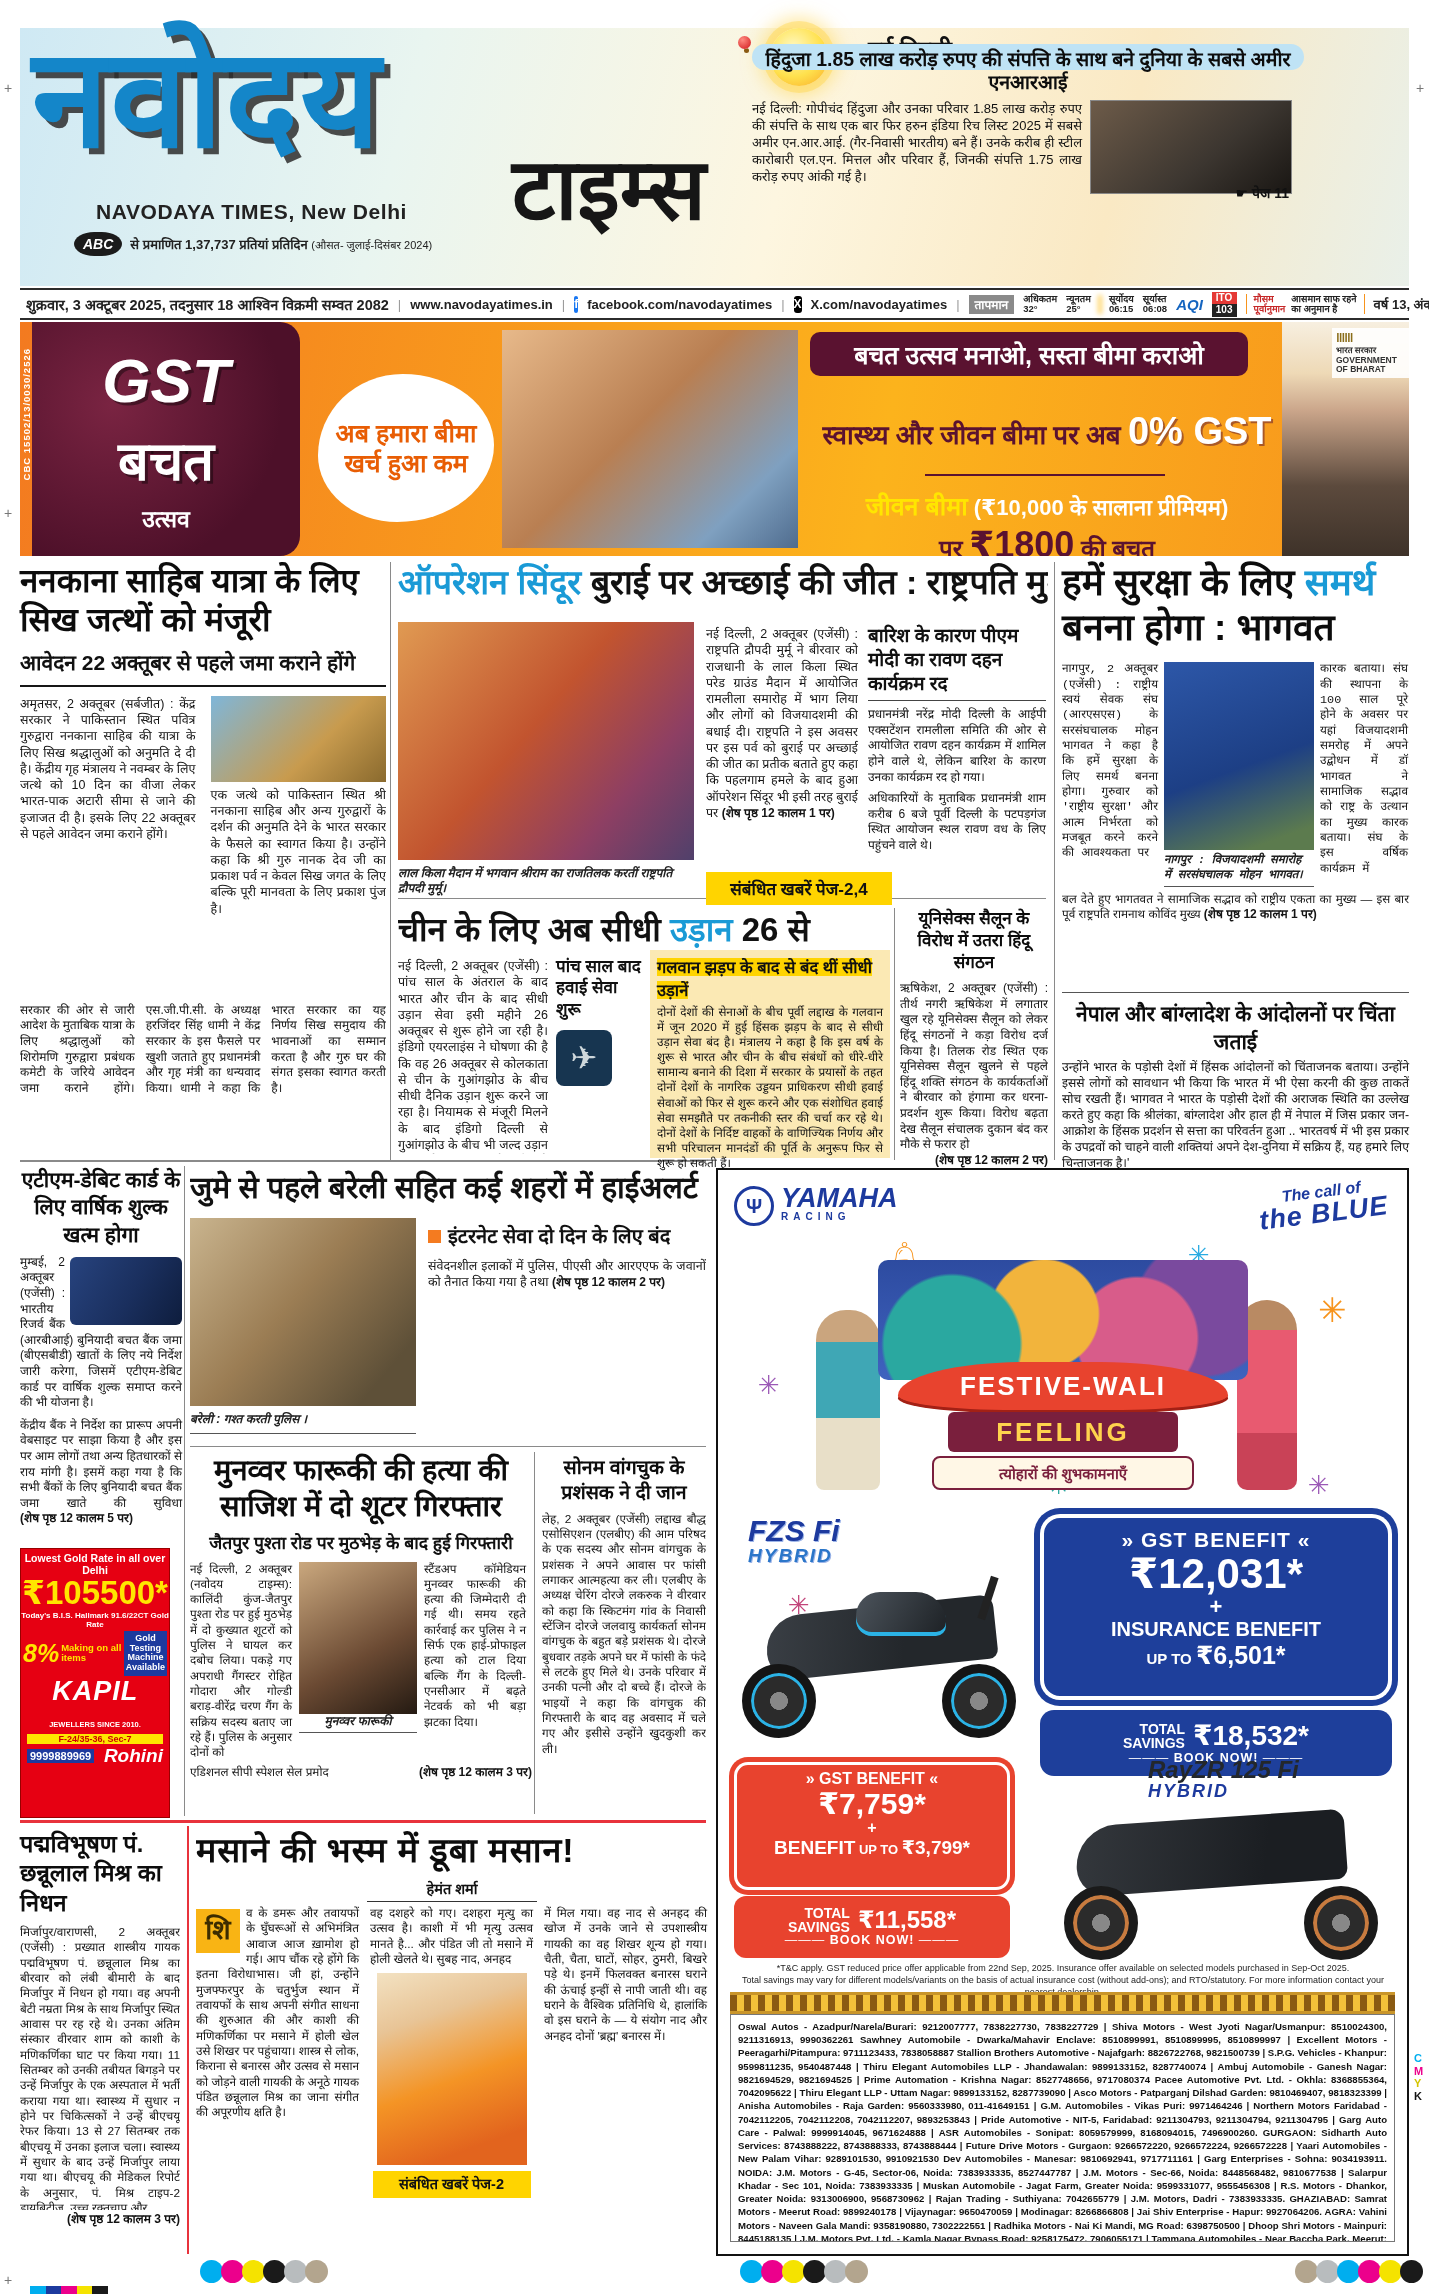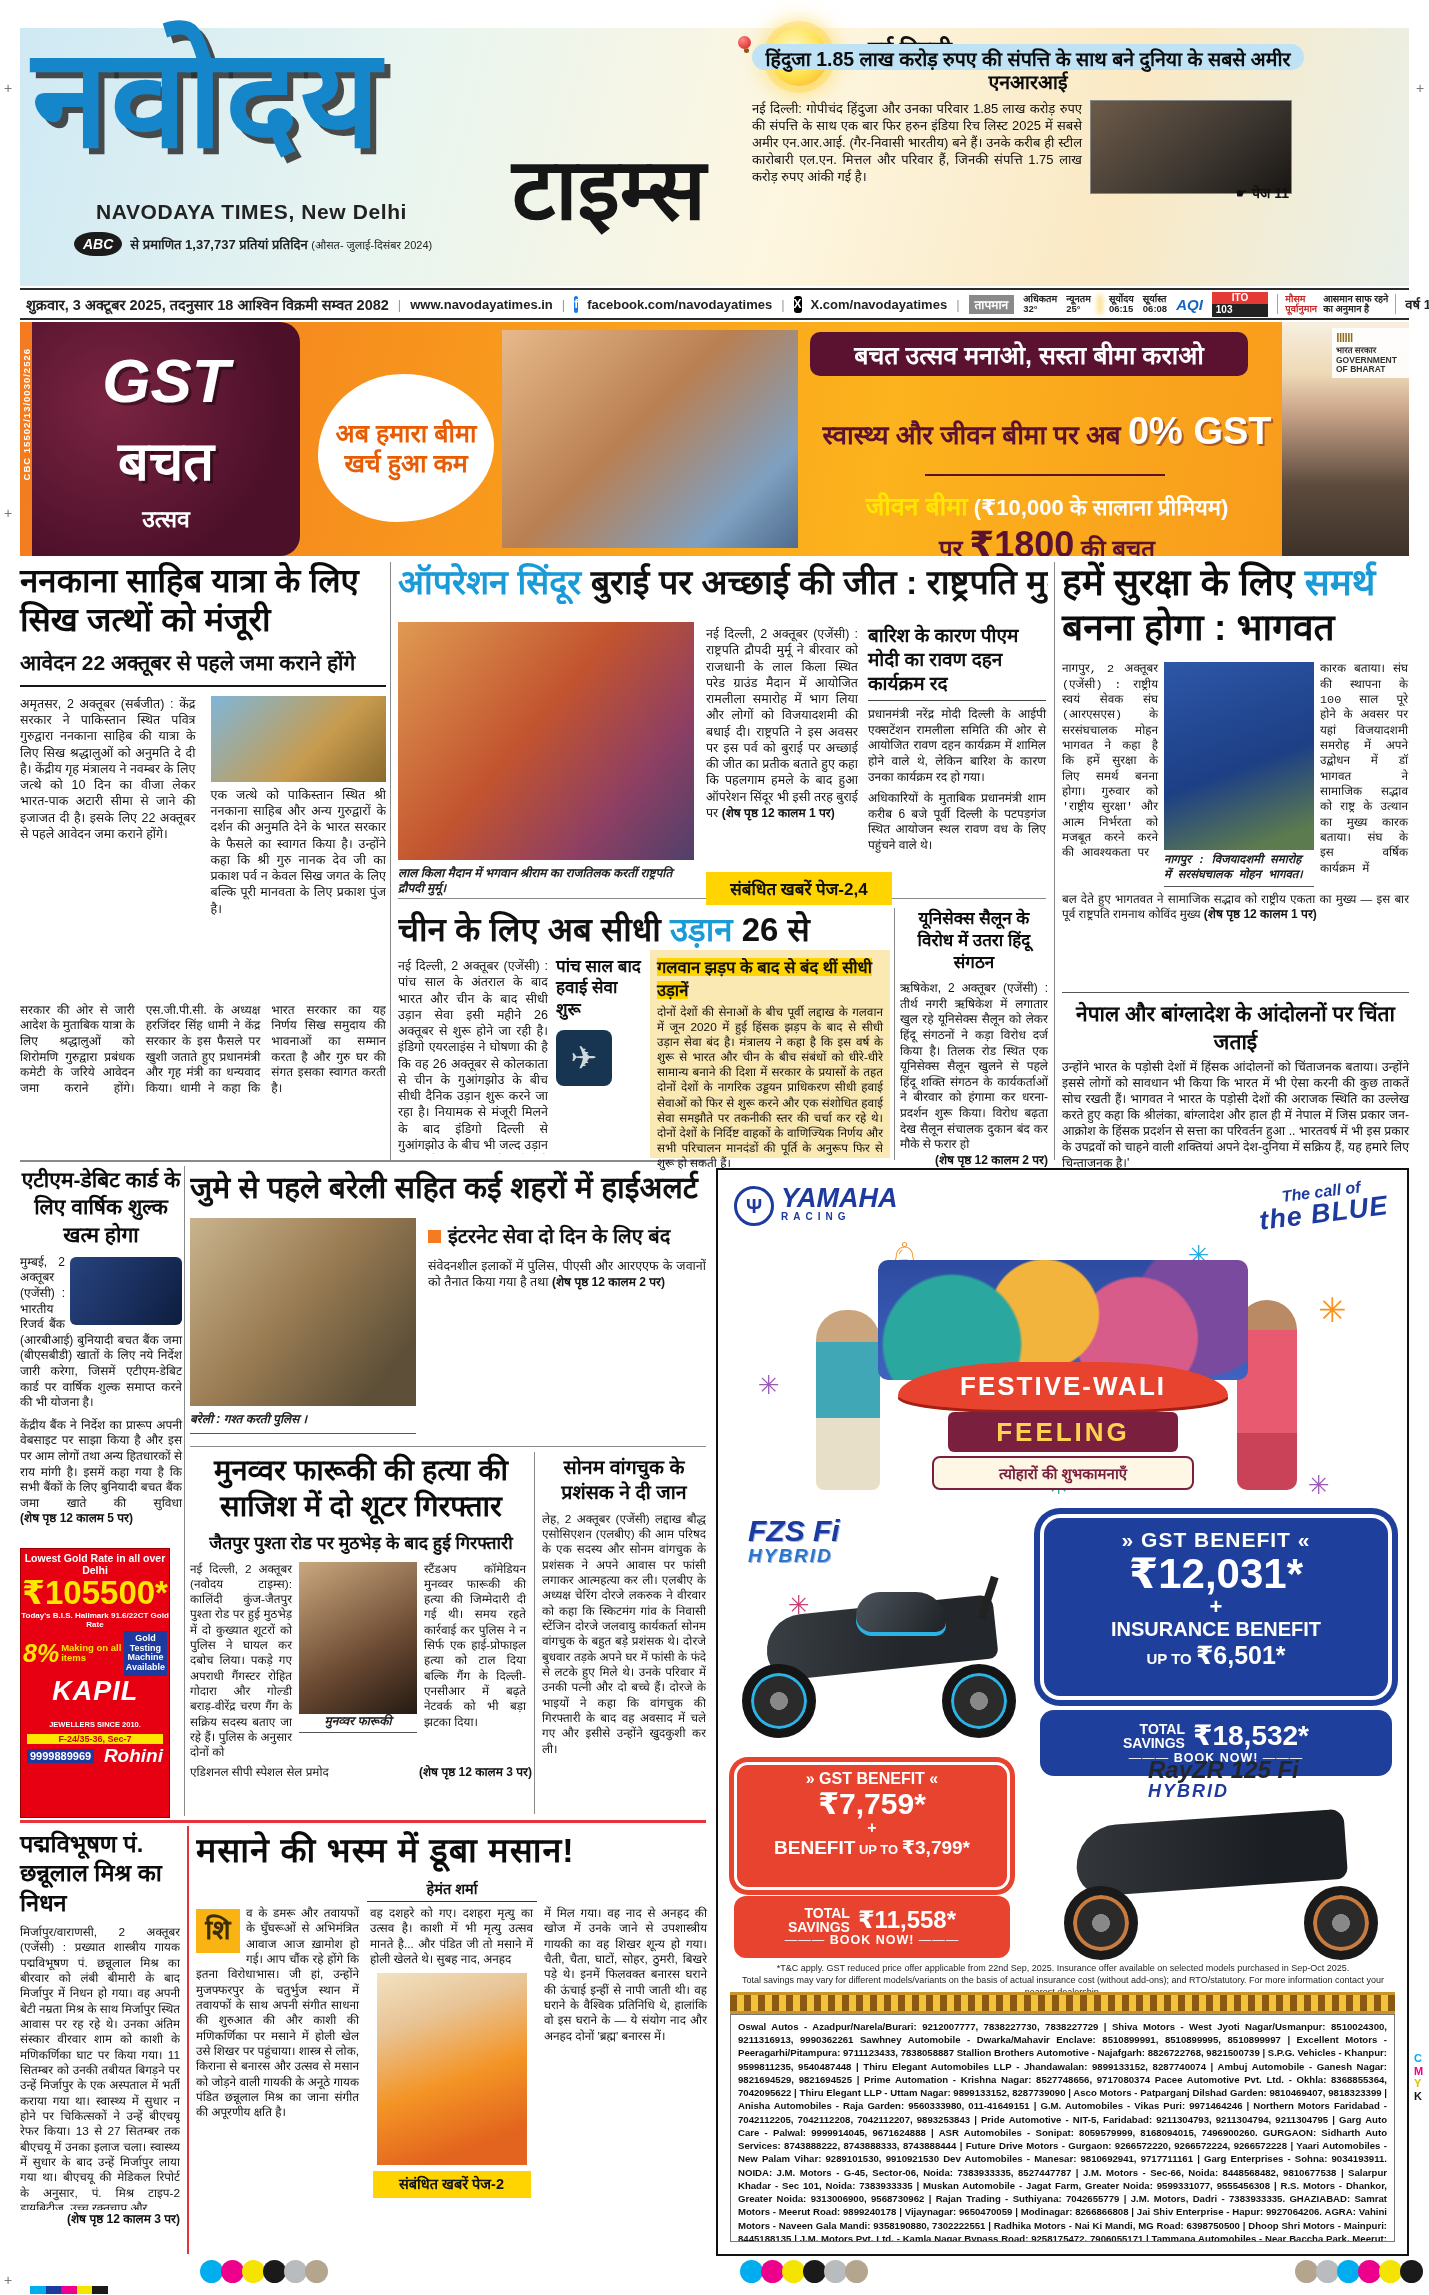--- a/index.html
+++ b/index.html
@@ -36,21 +36,21 @@
   .pageref:before{content:"☛ ";}
   
   .dateline{left:20px;top:288px;width:1389px;height:32px;border-top:2px solid #2c2c2c;border-bottom:2px solid #2c2c2c;display:flex;align-items:center;gap:9px;padding:0 6px;box-sizing:border-box;font-size:13px;font-weight:700;color:#222;white-space:nowrap;}
   .dateline .sep{color:#9a9a9a;font-weight:400;}
   .icn{display:inline-flex;align-items:center;justify-content:center;width:17px;height:17px;border-radius:3px;color:#fff;font-weight:800;font-size:12px;}
   .fb{background:#1877f2;} .xx{background:#000;}
   .chip{background:#8a8a8a;color:#fff;font-size:12px;padding:1px 6px;font-weight:800;}
   .mini{display:flex;flex-direction:column;line-height:1.05;font-size:9.5px;font-weight:700;}
   .minisun{width:15px;height:15px;border-radius:50%;background:radial-gradient(#fff176,#fbc02d);box-shadow:0 0 5px 2px rgba(255,200,60,.8);}
   .aqi{color:#1565c0;font-style:italic;font-weight:800;font-size:15px;}
-  .aqichip{background:#e53935;color:#fff;font-size:10px;padding:1px 20px;font-weight:800;}
+  .aqichip{background:#e53935;color:#fff;font-size:10px;padding:1px 4px;font-weight:800;}
   .aqival{background:#222;color:#fff;font-size:10px;padding:1px 4px;font-weight:800;}
   .wx{border-left:1.5px solid #f7941d;border-right:1.5px solid #f7941d;padding:0 7px;display:flex;gap:6px;align-items:center;}
   .wx .red{color:#c62828;}
   
   .gst{left:20px;top:322px;width:1389px;height:234px;background:linear-gradient(100deg,#f37a20 0%,#f99e1c 40%,#fcb31c 62%,#f7941d 100%);overflow:hidden;}
   .cbc{position:absolute;left:1px;top:26px;writing-mode:vertical-rl;transform:rotate(180deg);font-size:9.5px;color:#fff;letter-spacing:1px;font-weight:700;}
   .gst-left{position:absolute;left:12px;top:0;width:268px;height:100%;background:radial-gradient(circle at 30% 35%,#7a2442,#4d1029 70%);border-radius:0 20px 20px 0;color:#fff;display:flex;flex-direction:column;align-items:center;justify-content:center;gap:6px;}
   .gst-left .g1{font-size:62px;font-weight:900;font-style:italic;text-shadow:3px 3px 0 rgba(0,0,0,.4);}
   .gst-left .g2{font-size:54px;font-weight:900;text-shadow:3px 3px 0 rgba(0,0,0,.4);}
   .gst-left .g3{font-size:23px;font-weight:800;}

